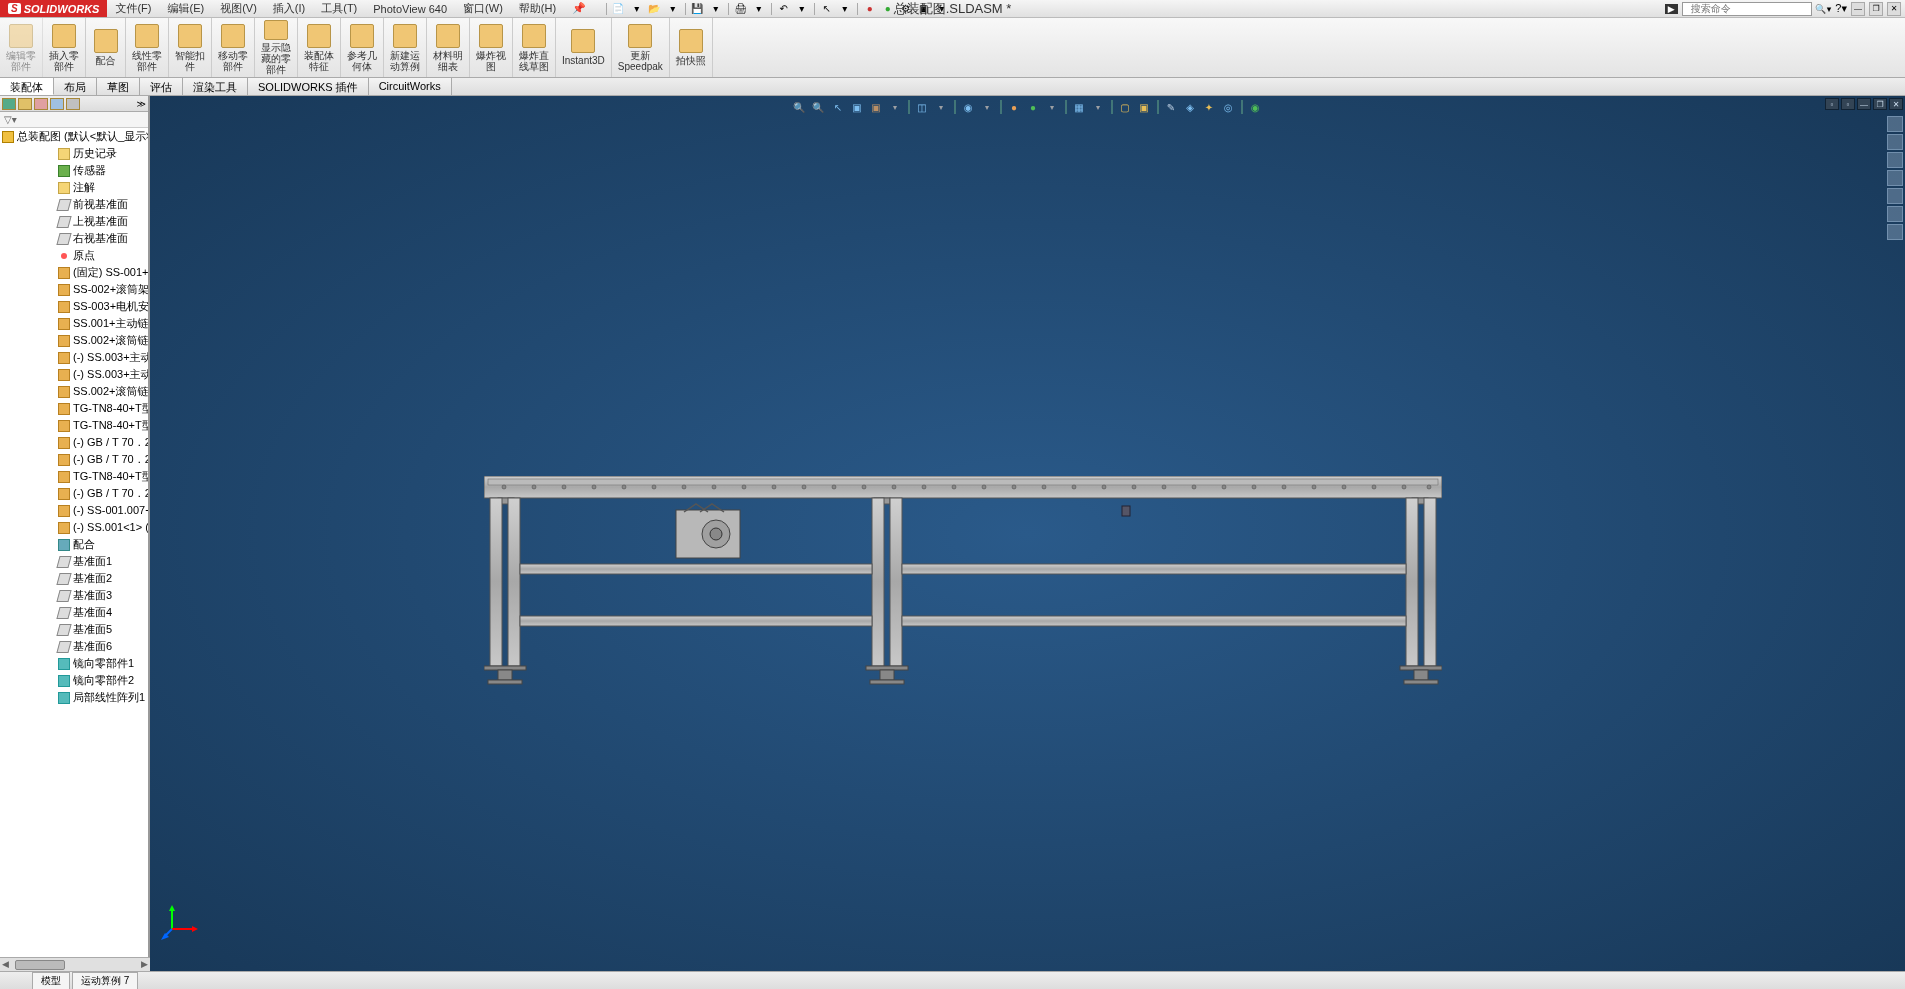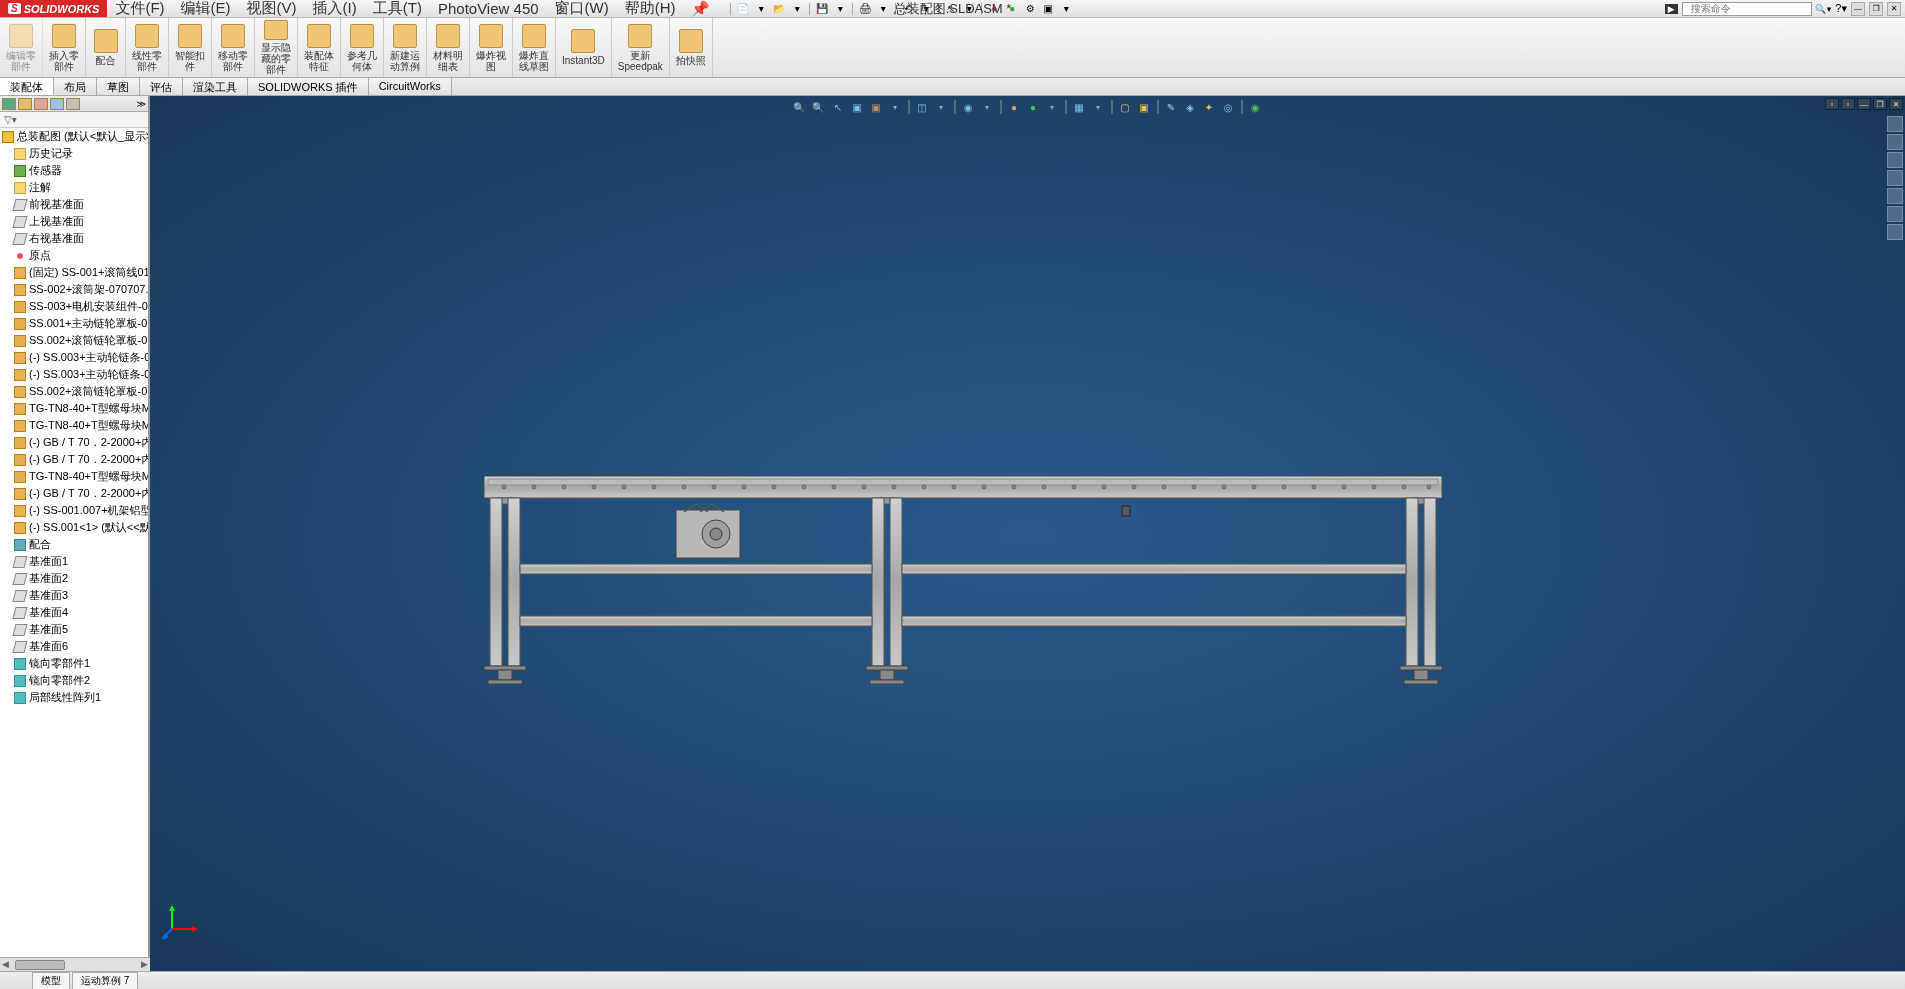--- a/index.html
+++ b/index.html
@@ -2,21 +2,21 @@
 <html><head>
 <meta charset="utf-8">
 <style>
 * { margin: 0; padding: 0; box-sizing: border-box; font-family: "Microsoft YaHei", Arial, sans-serif; }
 body { width: 1905px; height: 989px; background: #e8e8e8; overflow: hidden; position: relative; font-size: 11px; }
 
 
 .menubar { height: 18px; background: linear-gradient(#f5f5f5,#e0e0e0); display: flex; align-items: center; border-bottom: 1px solid #bbb; }
 .logo { background: #d62828; color: #fff; padding: 1px 8px; font-weight: bold; font-style: italic; font-size: 11px; display: flex; align-items: center; height: 100%; }
 .logo-s { background: #fff; color: #d62828; border-radius: 2px; padding: 0 3px; margin-right: 3px; font-size: 10px; }
-.menu-item { padding: 0 8px; cursor: pointer; font-size: 15px; color: #333; }
+.menu-item { padding: 0 8px; cursor: pointer; font-size: 11px; color: #333; }
 .doc-title { position: absolute; left: 50%; transform: translateX(-50%); font-size: 13px; color: #333; }
 .title-right { position: absolute; right: 4px; display: flex; gap: 4px; align-items: center; }
 .search-box { border: 1px solid #999; background: #fff; width: 130px; height: 14px; font-size: 10px; padding: 0 8px; }
 .win-btn { width: 14px; height: 14px; background: #ddd; border: 1px solid #aaa; font-size: 8px; display:flex; align-items:center; justify-content:center; cursor:pointer; }
 
 
 .qa { display: flex; gap: 2px; margin-left: 10px; align-items: center; }
 .qa-btn { width: 16px; height: 14px; display: flex; align-items: center; justify-content: center; cursor: pointer; font-size: 10px; }
 .qa-sep { width: 1px; height: 12px; background: #aaa; margin: 0 2px; }
 
@@ -36,21 +36,21 @@
 .main { display: flex; height: calc(100% - 18px - 60px - 18px - 18px); }
 
 
 .panel { width: 150px; background: #f4f4f4; border-right: 2px solid #999; display: flex; flex-direction: column; }
 .panel-toolbar { height: 16px; background: linear-gradient(#eee,#ddd); border-bottom: 1px solid #aaa; display: flex; gap: 2px; align-items: center; padding: 0 2px; }
 .ptb { width: 14px; height: 12px; background: #e0c068; border: 1px solid #a88838; cursor: pointer; }
 .filter-row { height: 16px; border-bottom: 1px solid #ccc; display:flex; align-items:center; padding:0 4px; }
 .tree { flex: 1; overflow: auto; background: #fff; font-size: 11px; }
 .tree-item { display: flex; align-items: center; padding: 1px 2px; cursor: pointer; white-space: nowrap; }
 .tree-ico { width: 12px; height: 12px; margin-right: 3px; flex-shrink: 0; }
-.indent1 { padding-left: 14px; }
+.indent1 { padding-left: 14px; margin-left: 44px; }
 .ico-asm { background: #f0c040; border: 1px solid #b08000; }
 .ico-folder { background: #f5d576; border: 1px solid #c5a546; }
 .ico-sensor { background: #6ab04c; border: 1px solid #3a802c; }
 .ico-note { background: #f5d576; border: 1px solid #c5a546; }
 .ico-plane { background: #ddd; border: 1px solid #888; transform: skewX(-15deg); }
 .ico-origin { background: #f55; width: 6px; height: 6px; border-radius: 50%; margin: 3px 6px 3px 3px; }
 .ico-part { background: #e8b050; border: 1px solid #b88020; }
 .ico-mate { background: #6ab; border: 1px solid #388; }
 .ico-mirror { background: #5bb; border: 1px solid #299; }
 .ico-pattern { background: #5bb; border: 1px solid #299; }
@@ -88,21 +88,21 @@
 <div class="menubar">
   <div class="logo">
     <span class="logo-s">S</span>
     <span>SOLIDWORKS</span>
   </div>
   <span class="menu-item">文件(F)</span>
   <span class="menu-item">编辑(E)</span>
   <span class="menu-item">视图(V)</span>
   <span class="menu-item">插入(I)</span>
   <span class="menu-item">工具(T)</span>
-  <span class="menu-item">PhotoView 450</span>
+  <span class="menu-item">PhotoView 640</span>
   <span class="menu-item">窗口(W)</span>
   <span class="menu-item">帮助(H)</span>
   <span class="menu-item">📌</span>
   <div class="qa">
     <span class="qa-sep"></span>
     <span class="qa-btn">📄</span>
     <span class="qa-btn">▾</span>
     <span class="qa-btn">📂</span>
     <span class="qa-btn">▾</span>
     <span class="qa-sep"></span>

